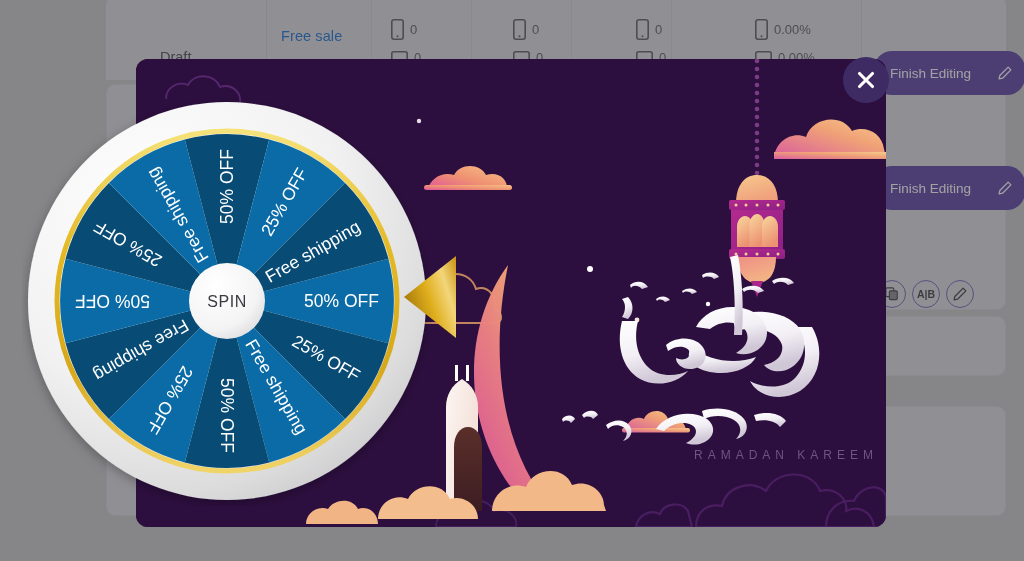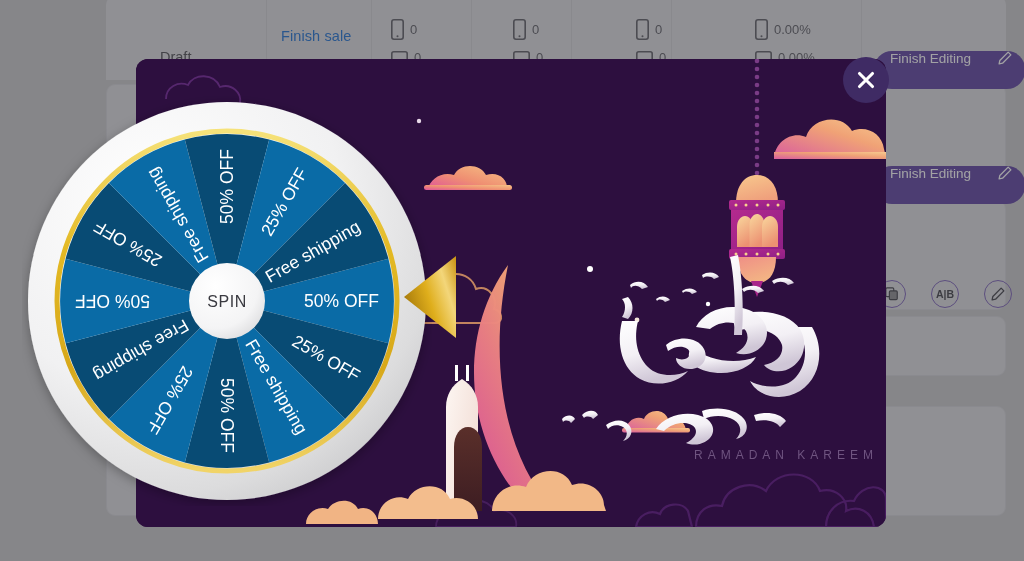--- a/index.html
+++ b/index.html
@@ -46,39 +46,39 @@
   }
   .metric {
     position: absolute;
     display: flex; align-items: center; gap: 6px;
     font-size: 13px; color: #5a5a62;
   }
   .dev-icon { display:block; }
 
   .finish-btn {
     position: absolute;
-    display: flex; align-items: flex-start;
+    display: flex; align-items: center;
     background: #5b3fa0;
     border-radius: 18px;
-    height: 38px;
+    height: 44px;
     color: #fff;
     overflow: hidden;
   }
   .finish-btn .lbl {
     display: flex; align-items: center;
     padding: 0 13px 0 16px;
     font-size: 13.5px;
     white-space: nowrap;
   }
   .finish-btn .divider { width:1px; background: rgba(255,255,255,.35); }
   .finish-btn .pen { display:flex; align-items:center; padding: 0 13px; }
 
   .round-icon-row {
     position: absolute;
-    display: flex; gap: 25px; align-items: flex-end;
+    display: flex; gap: 6px; align-items: flex-end;
   }
   .round-icon {
     width: 28px; height: 28px; border-radius: 50%;
     border: 1.4px solid #7a5fb8;
     display: flex; align-items: center; justify-content: center;
     color: #3c3c44;
     font-size: 10.5px; font-weight: bold;
     background: transparent;
   }
 
@@ -153,21 +153,21 @@
 
     <div class="bg-table">
       <div class="bg-table-col" style="left:160px;"></div>
       <div class="bg-table-col" style="left:265px;"></div>
       <div class="bg-table-col" style="left:365px;"></div>
       <div class="bg-table-col" style="left:465px;"></div>
       <div class="bg-table-col" style="left:565px;"></div>
       <div class="bg-table-col" style="left:755px;"></div>
     </div>
 
-    <div class="row-name" style="left:281px; top:28px;">Finish sale</div>
+    <div class="row-name" style="left:281px; top:28px;">Free sale</div>
     <div class="row-draft" style="left:160px; top:49px;">Draft</div>
 
     <div class="metric" style="left:391px; top:19px;">
       <span>
         <svg class="dev-icon" width="13" height="21" viewBox="0 0 13 21">
           <rect x="0.8" y="0.8" width="11.4" height="19.4" rx="2.2" fill="none" stroke="#5a5a62" stroke-width="1.6"></rect>
           <circle cx="6.5" cy="17.3" r="1" fill="#5a5a62"></circle>
         </svg>
       </span>
       <span>0</span>

